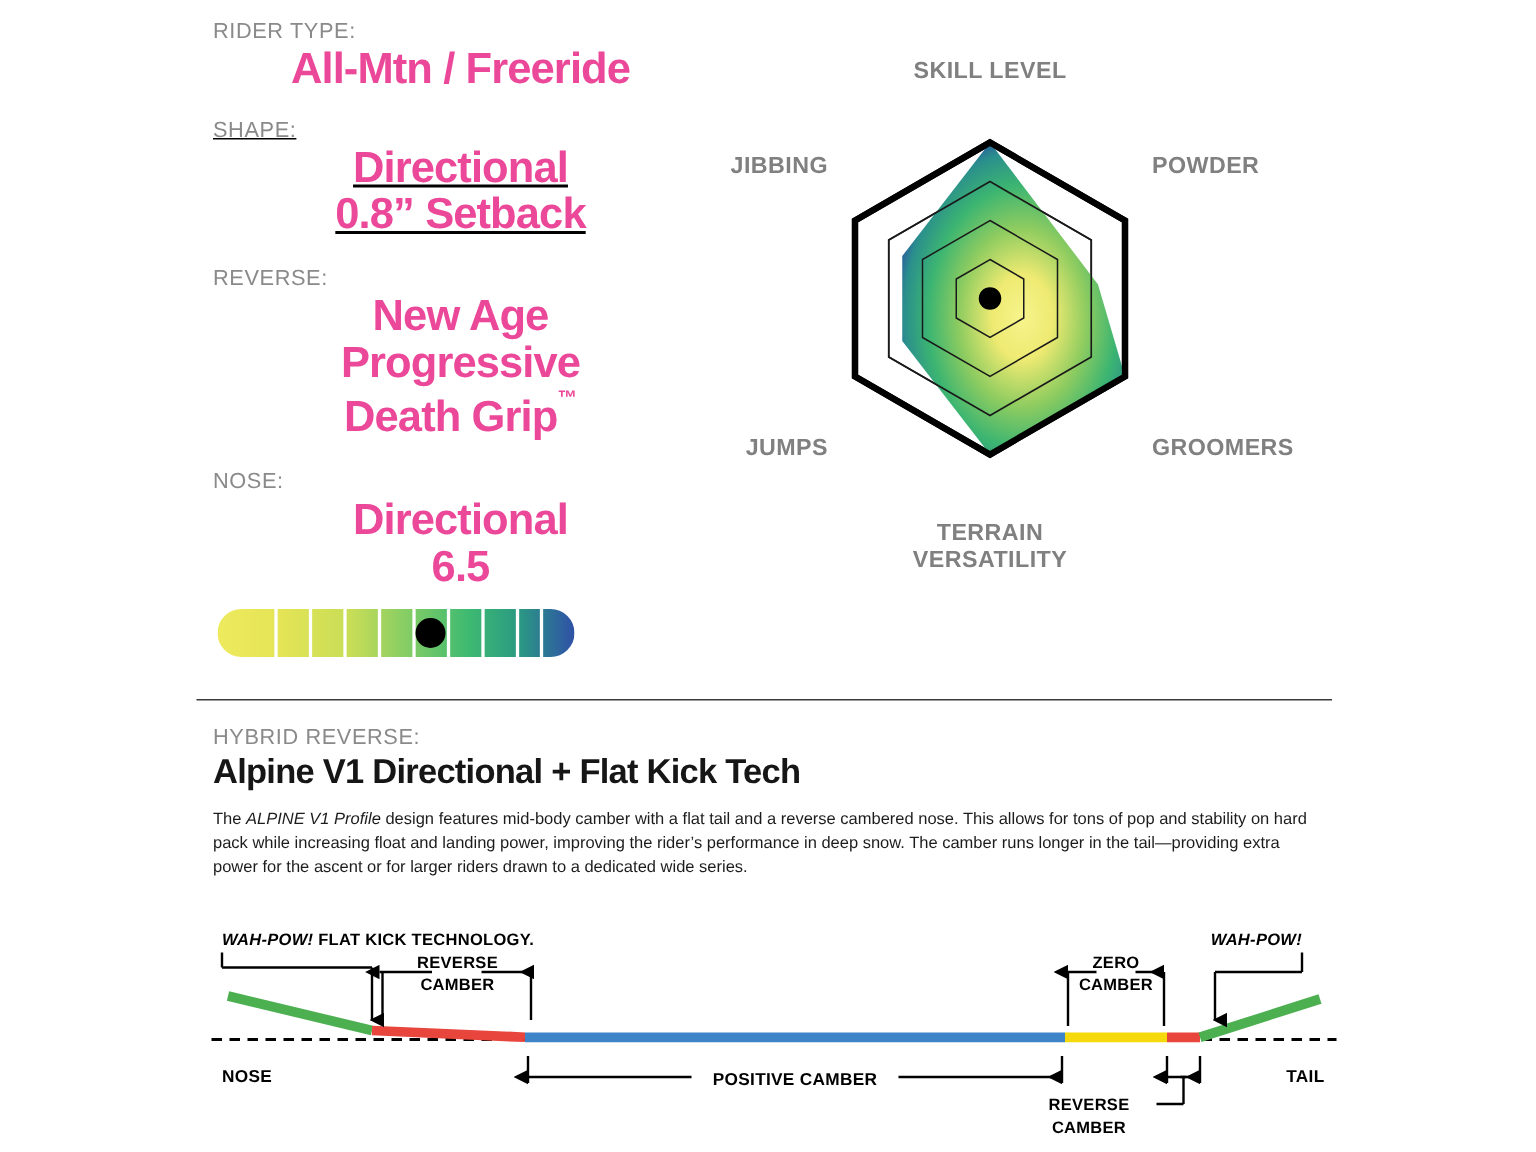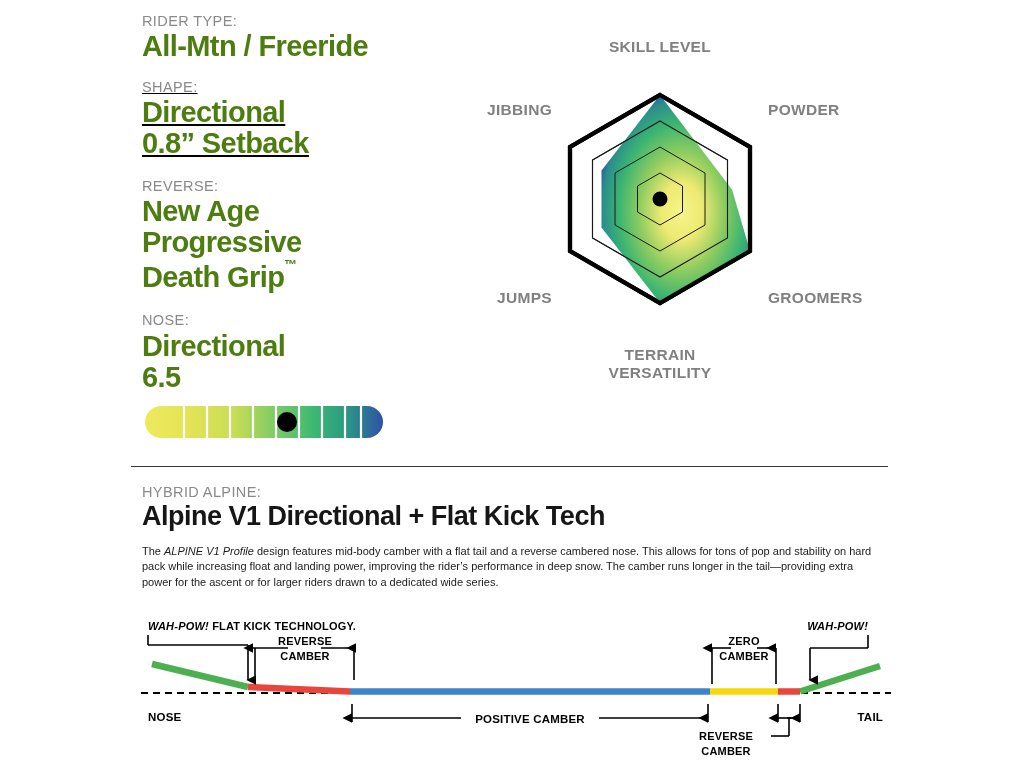--- a/index.html
+++ b/index.html
@@ -30,22 +30,23 @@
     color: #8a8a8a;
     font-weight: 400;
     line-height: 1.25;
     margin-bottom: 1px;
   }
   .spec-value {
     font-size: 29px;
     font-weight: 700;
     line-height: 1.07;
     letter-spacing: -0.6px;
-    color: #4d7c0f;
+    color: #ec4899;
     white-space: pre-line;
+    text-align: center;
   }
   .spec-value .tm {
     font-size: 13px;
     vertical-align: 18px;
     font-weight: 700;
     letter-spacing: 0;
   }
 
   
   #flex-scale-wrap {
@@ -84,21 +85,21 @@
     left: 142px; top: 484px;
     width: 745px;
   }
   #camber-label {
     font-size: 14.5px;
     letter-spacing: 0.4px;
     color: #8a8a8a;
     margin-bottom: 2px;
   }
   #camber-title {
-    font-size: 27px;
+    font-size: 23px;
     font-weight: 700;
     letter-spacing: -0.5px;
     color: #161616;
     line-height: 1.1;
     margin-bottom: 12px;
   }
   #camber-paragraph {
     font-size: 11px;
     line-height: 1.42;
     color: #1c1c1c;
@@ -230,21 +231,21 @@
       <text class="radar-axis-label" x="198" y="336" text-anchor="middle">TERRAIN</text>
       <text class="radar-axis-label" x="198" y="354" text-anchor="middle">VERSATILITY</text>
       <text class="radar-axis-label" x="90" y="279" text-anchor="end">JUMPS</text>
       <text class="radar-axis-label" x="90" y="91" text-anchor="end">JIBBING</text>
     </svg>
   </div>
 
   <div id="divider"></div>
 
   <div id="camber-section">
-    <div id="camber-label">HYBRID ALPINE:</div>
+    <div id="camber-label">HYBRID REVERSE:</div>
     <div id="camber-title">Alpine V1 Directional + Flat Kick Tech</div>
     <div id="camber-paragraph"><span>The </span><em>ALPINE V1 Profile</em><span> design features mid-body camber with a flat tail and a reverse cambered nose. This allows for tons of pop and stability on hard pack while increasing float and landing power, improving the rider’s performance in deep snow. The camber runs longer in the tail—providing extra power for the ascent or for larger riders drawn to a dedicated wide series.</span></div>
   </div>
 
   <div id="camber-diagram-wrap">
     <svg id="camber-svg" width="770" height="145" viewBox="0 0 770 145">
       <defs>
         <marker id="arrL" markerWidth="7" markerHeight="7" refX="6" refY="3" orient="auto" markerUnits="strokeWidth">
           <path d="M6,0 L0,3 L6,6 z" fill="#000"></path>
         </marker>

